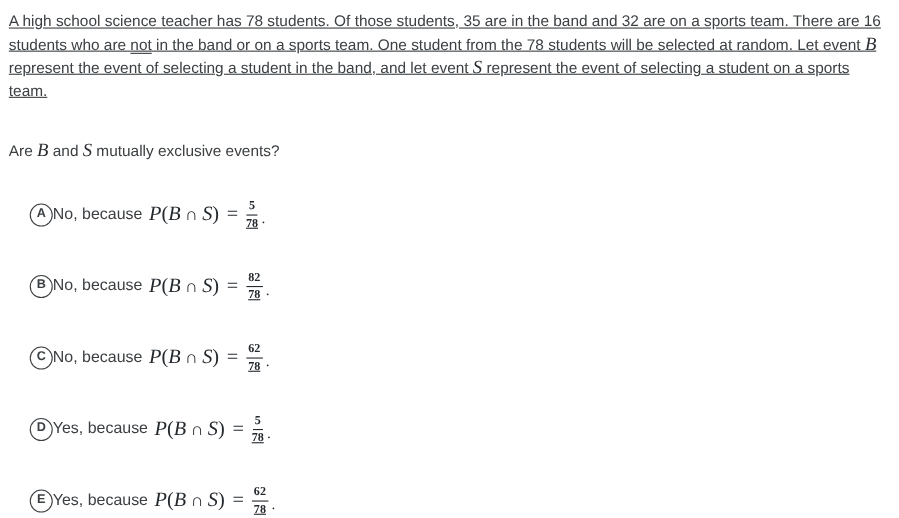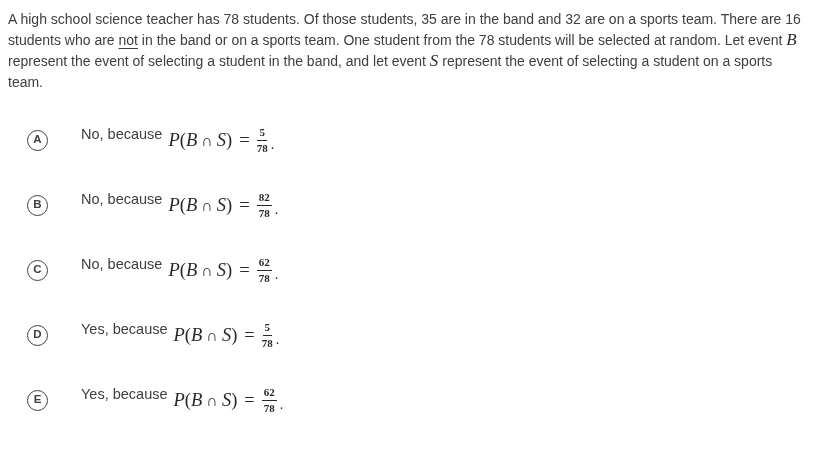--- a/index.html
+++ b/index.html
@@ -16,20 +16,21 @@
     color: #3c4043;
   }
   .container {
     padding: 9px 8px 0 8px;
   }
   .question-text {
     font-size: 14px;
     line-height: 21px;
     max-width: 806px;
     color: #3c4043;
+    text-decoration: underline;
   }
   .underlined {
     text-decoration: underline;
     text-underline-offset: 3px;
   }
   
   .mathvar {
     font-family: "Liberation Serif", "DejaVu Serif", serif;
     font-style: italic;
     font-size: 17px;
@@ -60,25 +61,24 @@
     border-radius: 50%;
     display: flex;
     align-items: center;
     justify-content: center;
     font-size: 11.5px;
     font-weight: 600;
     color: #3c4043;
     line-height: 1;
   }
   .option-text {
-    margin-left: 33px;
     font-size: 14.5px;
     color: #3c4043;
     display: flex;
-    align-items: flex-start;
+    align-items: center;
     white-space: nowrap;
   }
   
   .math {
     font-family: "Liberation Serif", "DejaVu Serif", "DejaVu Sans", serif;
     font-size: 18.5px;
     color: #24292e;
     margin-left: 6px;
     display: inline-flex;
     align-items: center;
@@ -106,38 +106,42 @@
     vertical-align: middle;
   }
   .frac .num {
     display: block;
     padding: 0 2px 1px 2px;
     border-bottom: 1px solid #24292e;
   }
   .frac .den {
     display: block;
     padding-top: 1px;
+    text-decoration: underline;
   }
   .period {
     font-size: 14px;
     margin-left: 3px;
     align-self: flex-end;
     position: relative;
     top: -2px;
   }
 </style>
 </head>
 <body>
 
 <div class="container">
 
   <div class="question-text">
     <span>A high school science teacher has 78 students. Of those students, 35 are in the band and 32 are on a sports team. There are 16 students who are </span><span class="underlined">not</span><span> in the band or on a sports team. One student from the 78 students will be selected at random. Let event </span><span class="mathvar">B</span><span> represent the event of selecting a student in the band, and let event </span><span class="mathvar">S</span><span> represent the event of selecting a student on a sports team.</span>
   </div>
 
+  <div class="subquestion">
+    <span>Are </span><span class="mathvar">B</span><span> and </span><span class="mathvar">S</span><span> mutually exclusive events?</span>
+  </div>
 
   <div class="options">
 
     <div class="option-row">
       <div class="choice-circle">
           <span>A</span>
         </div>
       <div class="option-text">
         <span>No, because</span>
         <span class="math">

